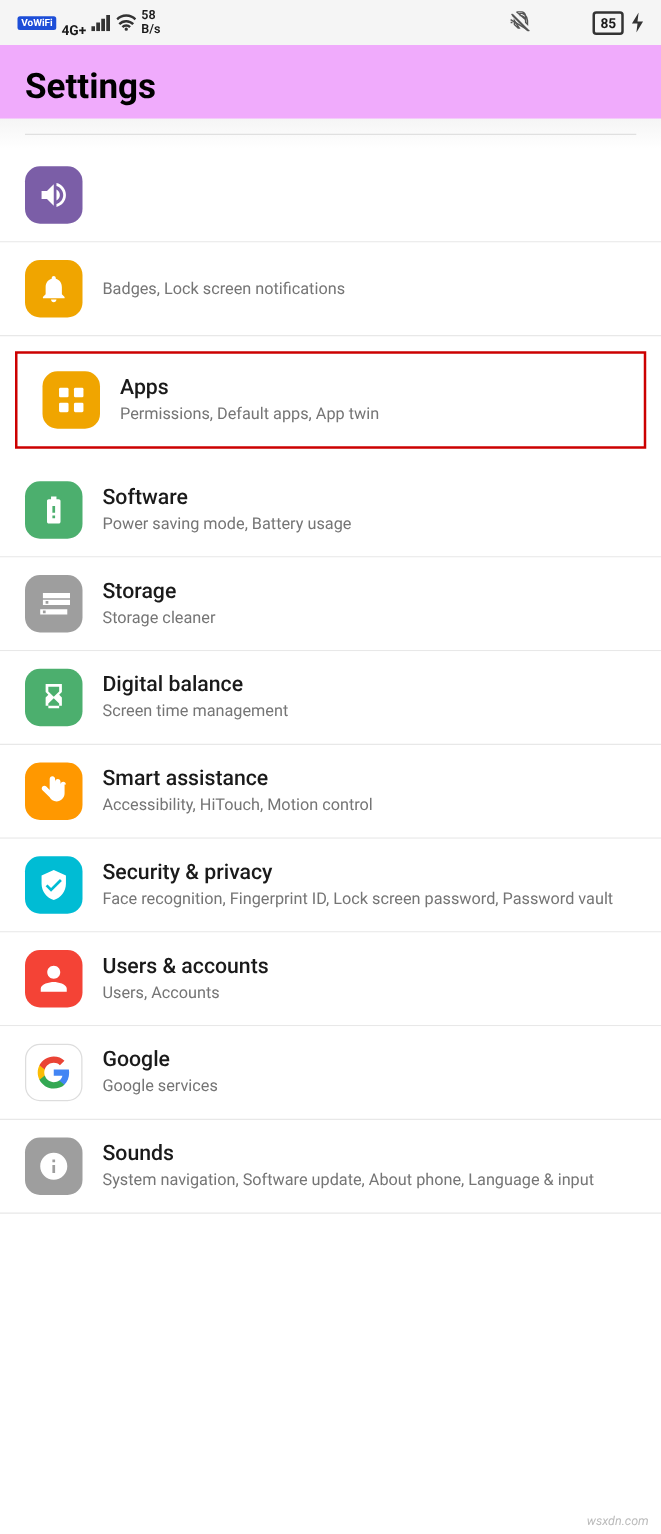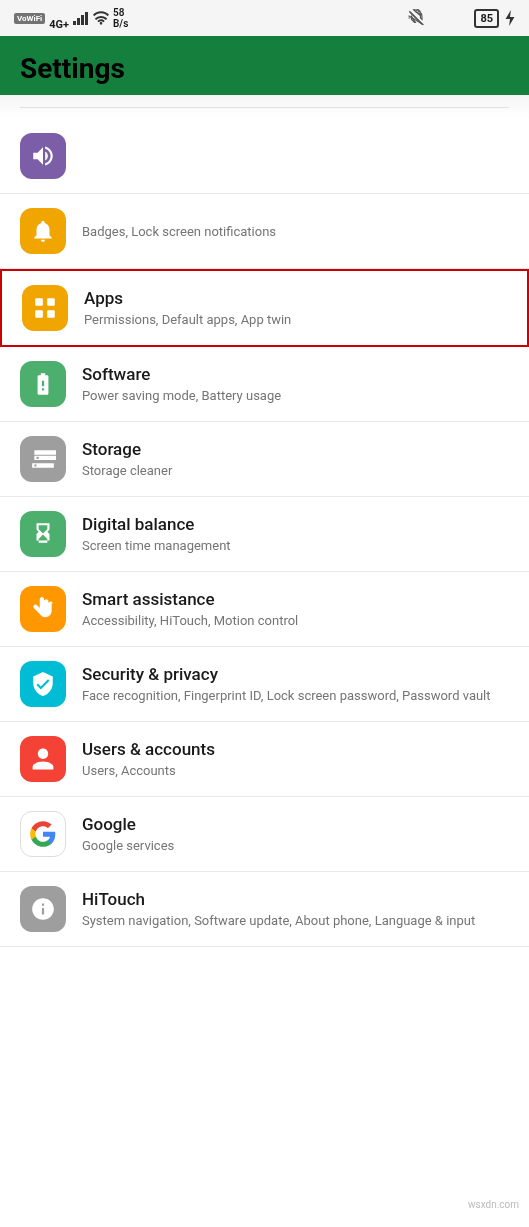--- a/index.html
+++ b/index.html
@@ -28,41 +28,41 @@
       font-size: 11px;
       font-weight: 600;
     }
     .status-right {
       display: flex;
       align-items: center;
       gap: 6px;
       font-size: 11px;
     }
     .wifi-badge {
-      background: #737373;
+      background: #1d4ed8;
       color: white;
       font-size: 8px;
       font-weight: bold;
       padding: 1px 3px;
       border-radius: 2px;
     }
     .battery-box {
       border: 2px solid #333;
       border-radius: 3px;
       padding: 1px 4px;
       font-size: 11px;
       font-weight: bold;
       position: relative;
       margin-left: 43px;
     }
 
     
     .page-header {
       padding: 16px 20px 10px 20px;
-      background: #15803d;
+      background: #f0abfc;
     }
     .page-title {
       font-size: 28px;
       font-weight: bold;
       color: #000;
     }
 
     
     .settings-list {
       padding: 0;
@@ -193,21 +193,21 @@
     <div class="icon-wrap icon-notifications">
       <svg width="26" height="26" viewBox="0 0 24 24" fill="white">
         <path d="M12 22c1.1 0 2-.9 2-2h-4c0 1.1.9 2 2 2zm6-6V11c0-3.1-1.6-5.6-4.5-6.3V4c0-.8-.7-1.5-1.5-1.5S10.5 3.2 10.5 4v.7C7.6 5.4 6 7.9 6 11v5l-2 2v1h16v-1l-2-2z"></path>
       </svg>
     </div>
     <div class="item-text">
       <div class="item-subtitle">Badges, Lock screen notifications</div>
     </div>
   </div>
 
-  <div class="settings-item" style="border: 2.5px solid #cc0000; margin: 0;">
+  <div class="settings-item" style="border: 2.5px solid #cc0000; margin: 12px;">
     <div class="icon-wrap icon-apps">
       <svg width="26" height="26" viewBox="0 0 24 24" fill="white">
         <rect x="3" y="3" width="7" height="7" rx="1"></rect>
         <rect x="14" y="3" width="7" height="7" rx="1"></rect>
         <rect x="3" y="14" width="7" height="7" rx="1"></rect>
         <rect x="14" y="14" width="7" height="7" rx="1"></rect>
       </svg>
     </div>
     <div class="item-text">
       <div class="item-title">Apps</div>
@@ -302,20 +302,20 @@
     </div>
   </div>
 
   <div class="settings-item">
     <div class="icon-wrap icon-system">
       <svg width="26" height="26" viewBox="0 0 24 24" fill="white">
         <path d="M12 2C6.5 2 2 6.5 2 12s4.5 10 10 10 10-4.5 10-10S17.5 2 12 2zm1 15h-2v-6h2v6zm0-8h-2V7h2v2z"></path>
       </svg>
     </div>
     <div class="item-text">
-      <div class="item-title">HiTouch</div>
+      <div class="item-title">Sounds</div>
       <div class="item-subtitle">System navigation, Software update, About phone, Language &amp; input</div>
     </div>
   </div>
 
 </div>
 
-<div style="position:fixed;bottom:17px;right:10px;font-size:10px;color:#bbb;">wsxdn.com</div>
+<div style="position:fixed;bottom:4px;right:10px;font-size:10px;color:#bbb;font-style:italic;">wsxdn.com</div>
 
 </body></html>

